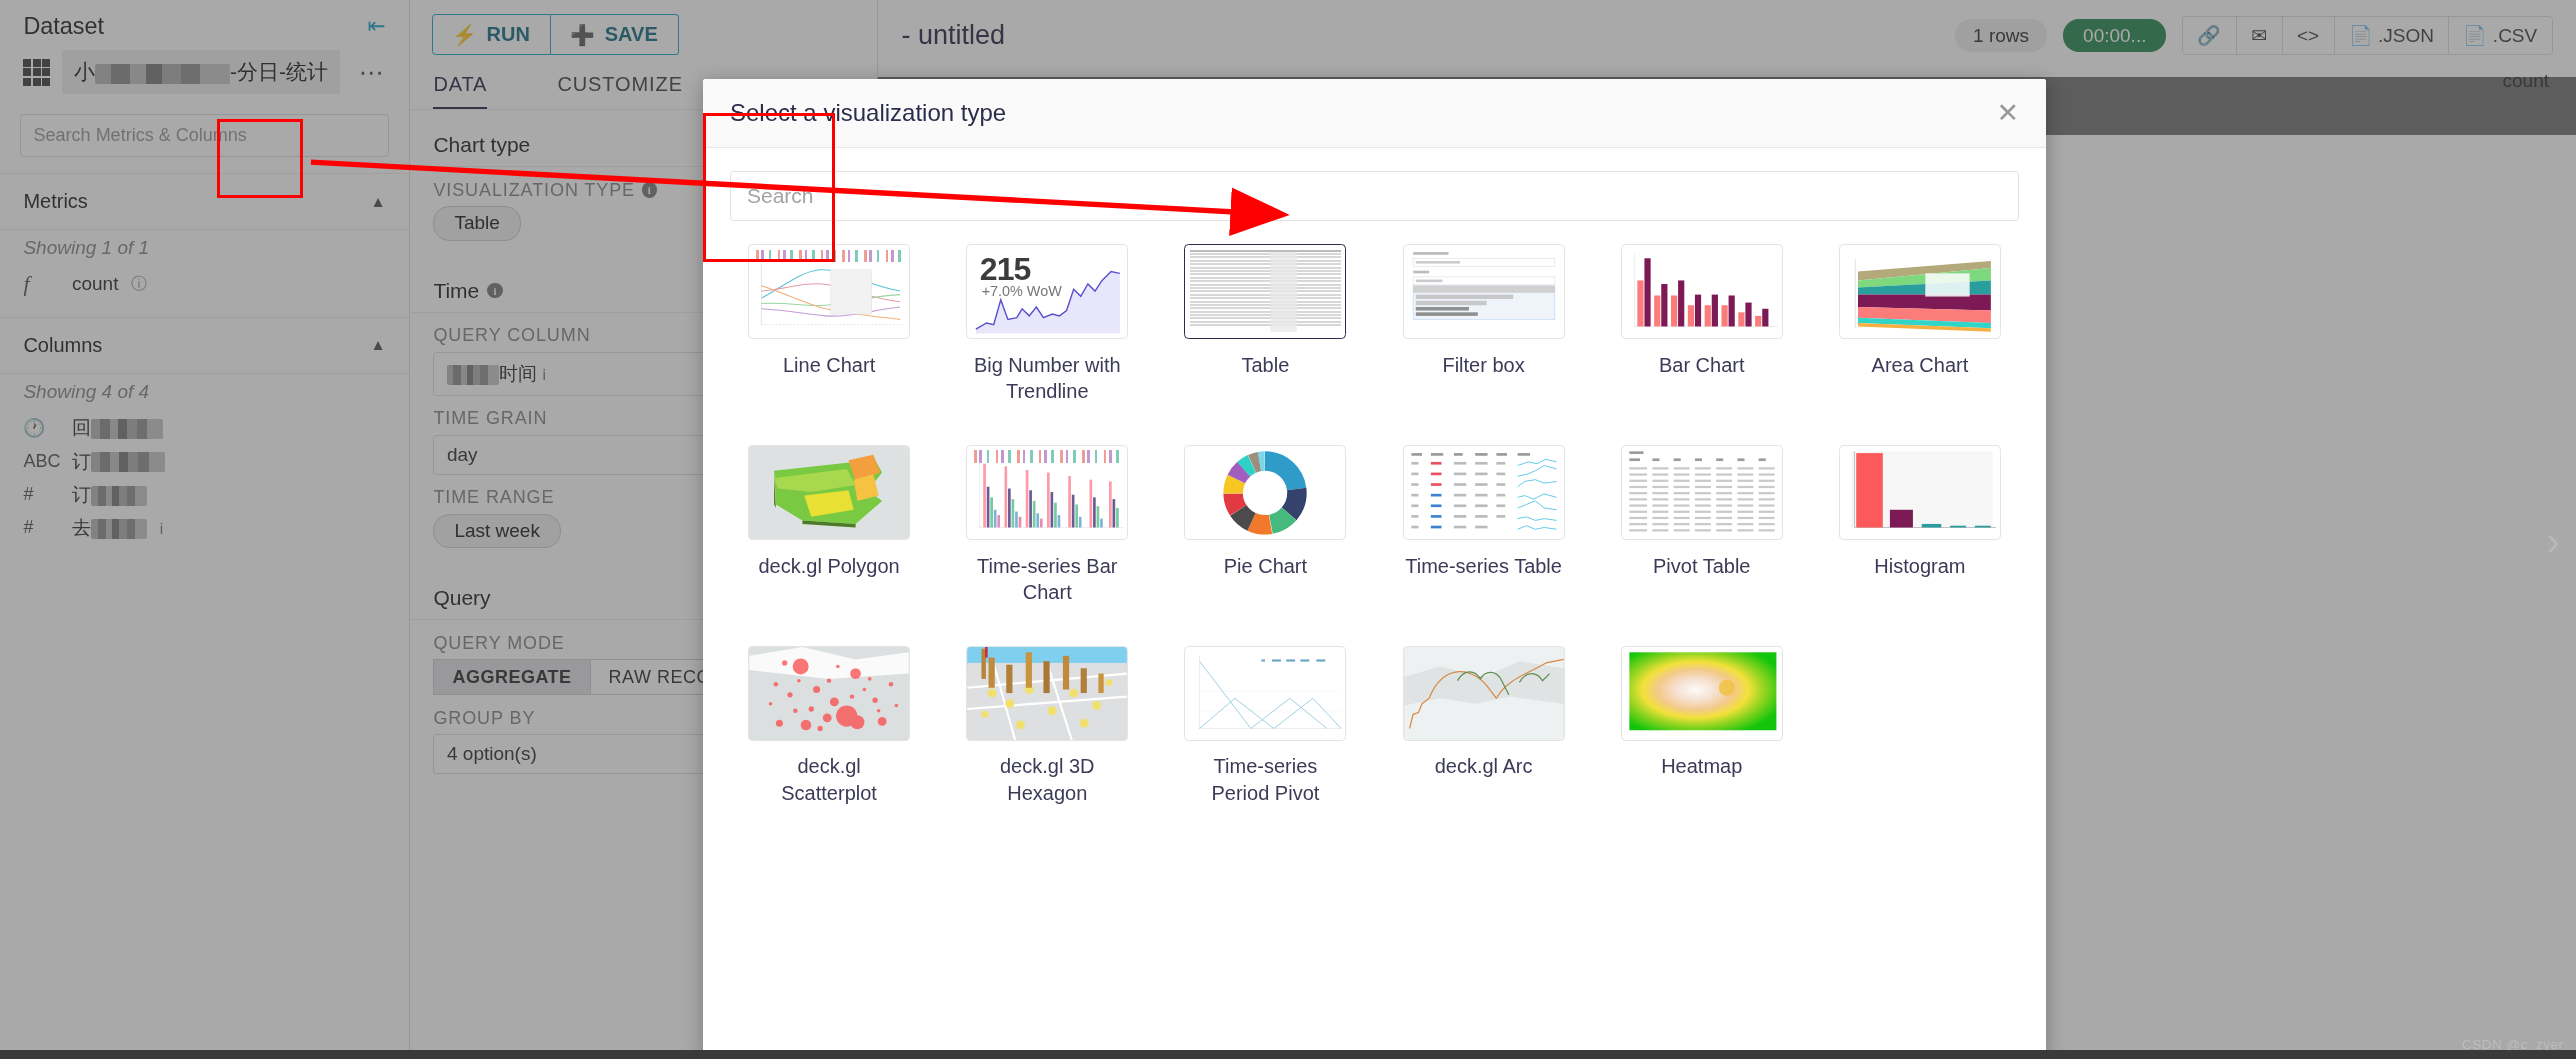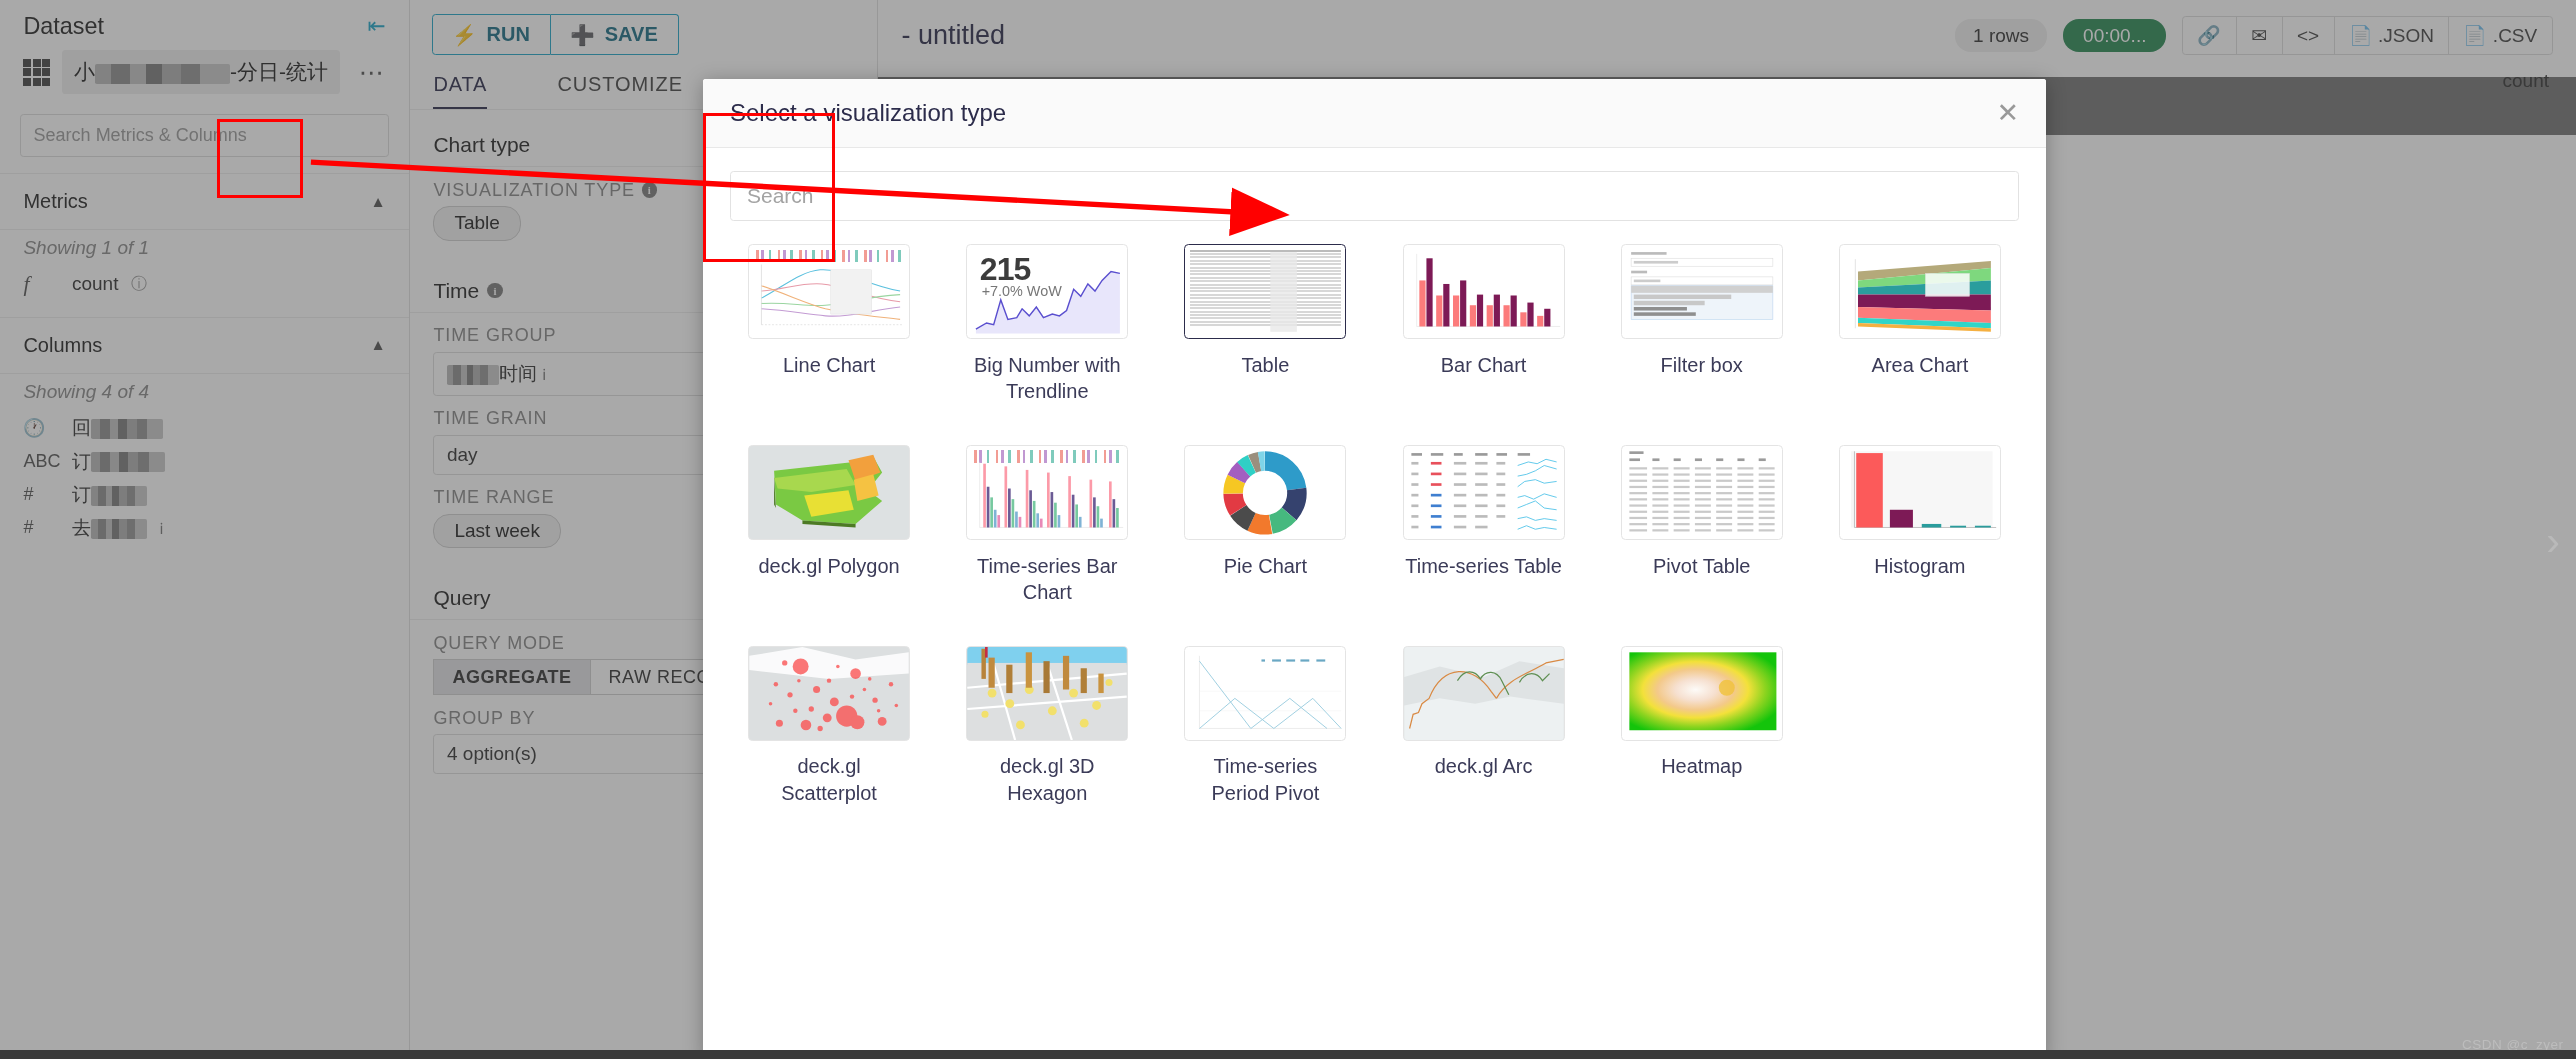--- a/index.html
+++ b/index.html
@@ -218,21 +218,21 @@
         <span>VISUALIZATION TYPE</span>
         <span class="info-dot">i</span>
       </div>
       <div class="pill">Table</div>
 
       <div class="grp-title" style="padding-top:38px;">
         <span>Time</span>
         <span class="info-dot">i</span>
       </div>
       <div class="sep"></div>
-      <div class="fld-label">TIME GROUP</div>
+      <div class="fld-label">QUERY COLUMN</div>
       <div class="inputbox">
         <span class="blur" style="width:52px"></span>时间 <span class="imark">ℹ</span>
       </div>
       <div class="fld-label">TIME GRAIN</div>
       <div class="inputbox">day</div>
       <div class="fld-label">TIME RANGE</div>
       <div class="pill">Last week</div>
 
       <div class="grp-title" style="padding-top:38px;">Query</div>
       <div class="sep"></div>
@@ -343,20 +343,40 @@
           <svg class="t" viewBox="0 0 180 105">
               <rect x="96" y="8" width="30" height="90" fill="#e9e9e9" opacity=".8"></rect>
             </svg>
         </div>
         <div class="cap">Table</div>
       </div>
 
       <div class="cell">
         <div class="thumb">
           <svg class="t" viewBox="0 0 180 105">
+            <rect x="10" y="8" width="40" height="3" fill="#bbb"></rect>
+            <rect x="10" y="15" width="160" height="9" fill="#fff" stroke="#ddd" stroke-width=".7"></rect>
+            <rect x="13" y="18" width="50" height="3" fill="#ccc"></rect>
+            <rect x="10" y="29" width="18" height="3" fill="#bbb"></rect>
+            <rect x="10" y="36" width="160" height="9" fill="#fff" stroke="#ddd" stroke-width=".7"></rect>
+            <rect x="13" y="39" width="30" height="3" fill="#ccc"></rect>
+            <rect x="10" y="46" width="160" height="38" fill="#eef4fa" stroke="#bcd6ef" stroke-width=".7"></rect>
+            <rect x="10" y="46" width="160" height="8" fill="#d0d0d0"></rect>
+            <rect x="13" y="56" width="110" height="5" fill="#c8c8c8"></rect>
+            <rect x="13" y="63" width="80" height="5" fill="#c8c8c8"></rect>
+            <rect x="13" y="70" width="60" height="4" fill="#8f8f8f"></rect>
+            <rect x="13" y="76" width="70" height="4" fill="#8f8f8f"></rect>
+          </svg>
+        </div>
+        <div class="cap">Filter box</div>
+      </div>
+
+      <div class="cell">
+        <div class="thumb">
+          <svg class="t" viewBox="0 0 180 105">
             <line x1="14" y1="10" x2="14" y2="92" stroke="#ddd" stroke-width=".6"></line>
             <line x1="14" y1="92" x2="176" y2="92" stroke="#ddd" stroke-width=".6"></line>
             <rect x="17" y="40" width="7" height="52" fill="#fc7b7b"></rect>
               <rect x="25" y="15" width="7" height="77" fill="#7d1a56"></rect>
             <rect x="36" y="57" width="7" height="35" fill="#fc7b7b"></rect>
               <rect x="44" y="44" width="7" height="48" fill="#7d1a56"></rect>
             <rect x="55" y="57" width="7" height="35" fill="#fc7b7b"></rect>
               <rect x="63" y="40" width="7" height="52" fill="#7d1a56"></rect>
             <rect x="74" y="68" width="7" height="24" fill="#fc7b7b"></rect>
               <rect x="82" y="56" width="7" height="36" fill="#7d1a56"></rect>
@@ -364,40 +384,20 @@
               <rect x="101" y="56" width="7" height="36" fill="#7d1a56"></rect>
             <rect x="112" y="68" width="7" height="24" fill="#fc7b7b"></rect>
               <rect x="120" y="57" width="7" height="35" fill="#7d1a56"></rect>
             <rect x="131" y="76" width="7" height="16" fill="#fc7b7b"></rect>
               <rect x="139" y="65" width="7" height="27" fill="#7d1a56"></rect>
             <rect x="150" y="80" width="7" height="12" fill="#fc7b7b"></rect>
               <rect x="158" y="72" width="7" height="20" fill="#7d1a56"></rect>
           </svg>
         </div>
         <div class="cap">Bar Chart</div>
-      </div>
-
-      <div class="cell">
-        <div class="thumb">
-          <svg class="t" viewBox="0 0 180 105">
-            <rect x="10" y="8" width="40" height="3" fill="#bbb"></rect>
-            <rect x="10" y="15" width="160" height="9" fill="#fff" stroke="#ddd" stroke-width=".7"></rect>
-            <rect x="13" y="18" width="50" height="3" fill="#ccc"></rect>
-            <rect x="10" y="29" width="18" height="3" fill="#bbb"></rect>
-            <rect x="10" y="36" width="160" height="9" fill="#fff" stroke="#ddd" stroke-width=".7"></rect>
-            <rect x="13" y="39" width="30" height="3" fill="#ccc"></rect>
-            <rect x="10" y="46" width="160" height="38" fill="#eef4fa" stroke="#bcd6ef" stroke-width=".7"></rect>
-            <rect x="10" y="46" width="160" height="8" fill="#d0d0d0"></rect>
-            <rect x="13" y="56" width="110" height="5" fill="#c8c8c8"></rect>
-            <rect x="13" y="63" width="80" height="5" fill="#c8c8c8"></rect>
-            <rect x="13" y="70" width="60" height="4" fill="#8f8f8f"></rect>
-            <rect x="13" y="76" width="70" height="4" fill="#8f8f8f"></rect>
-          </svg>
-        </div>
-        <div class="cap">Filter box</div>
       </div>
 
       <div class="cell">
         <div class="thumb">
           <svg class="t" viewBox="0 0 180 105">
             <path d="M20 30 L170 18 L170 26 L20 40 Z" fill="#b4a97a"></path>
             <path d="M20 40 L170 26 L170 40 L20 48 Z" fill="#7ed87e"></path>
             <path d="M20 48 L170 40 L170 56 L20 56 Z" fill="#2a9d9d"></path>
             <path d="M20 56 L170 56 L170 74 L20 70 Z" fill="#7d1a56"></path>
             <path d="M20 70 L170 74 L170 88 L20 82 Z" fill="#fc7b7b"></path>

